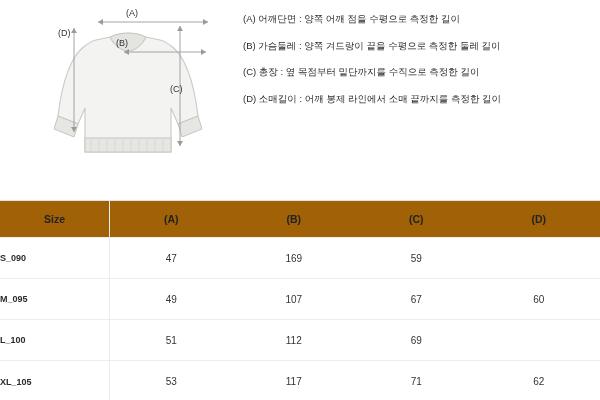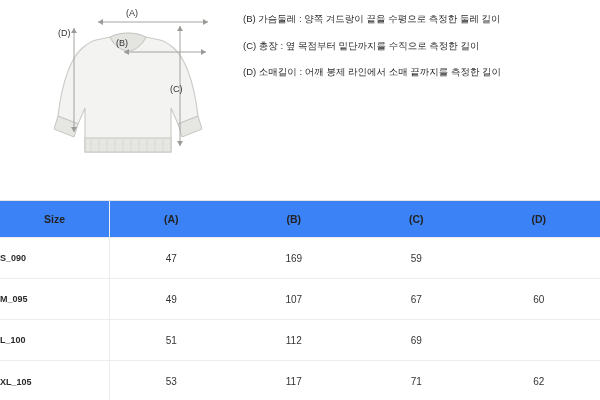--- a/index.html
+++ b/index.html
@@ -61,21 +61,21 @@
     box-sizing: border-box;
   }
   .trow {
     display: flex;
     width: 600px;
     border-bottom: 1px solid #ececec;
     box-sizing: border-box;
   }
   .trow:last-child { border-bottom: none; }
   .trow.head {
-    background: #3b82f6;
+    background: #a16207;
     height: 37px;
   }
   .trow.body { height: 41px; }
 
   .cell {
     display: flex;
     align-items: center;
     box-sizing: border-box;
     font-size: 10px;
     color: #333333;
@@ -158,20 +158,21 @@
         </g>
 
         <text x="98" y="12" font-family="Liberation Sans, sans-serif" font-size="9" fill="#333333">(A)</text>
         <text x="88" y="42" font-family="Liberation Sans, sans-serif" font-size="9" fill="#333333">(B)</text>
         <text x="142" y="88" font-family="Liberation Sans, sans-serif" font-size="9" fill="#333333">(C)</text>
         <text x="30" y="32" font-family="Liberation Sans, sans-serif" font-size="9" fill="#333333">(D)</text>
       </svg>
     </div>
 
     <div class="legend">
+      <div class="legend-row">(A) 어깨단면 : 양쪽 어깨 점을 수평으로 측정한 길이</div>
       <div class="legend-row">(B) 가슴둘레 : 양쪽 겨드랑이 끝을 수평으로 측정한 둘레 길이</div>
       <div class="legend-row">(C) 총장 : 옆 목점부터 밑단까지를 수직으로 측정한 길이</div>
       <div class="legend-row">(D) 소매길이 : 어깨 봉제 라인에서 소매 끝까지를 측정한 길이</div>
     </div>
   </div>
 
   <div class="table">
 
     <div class="trow head">
       <div class="cell sizecol">Size</div>

